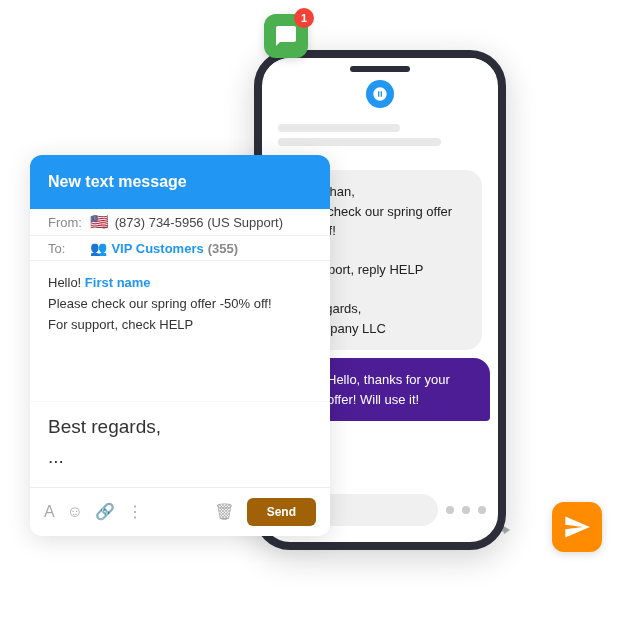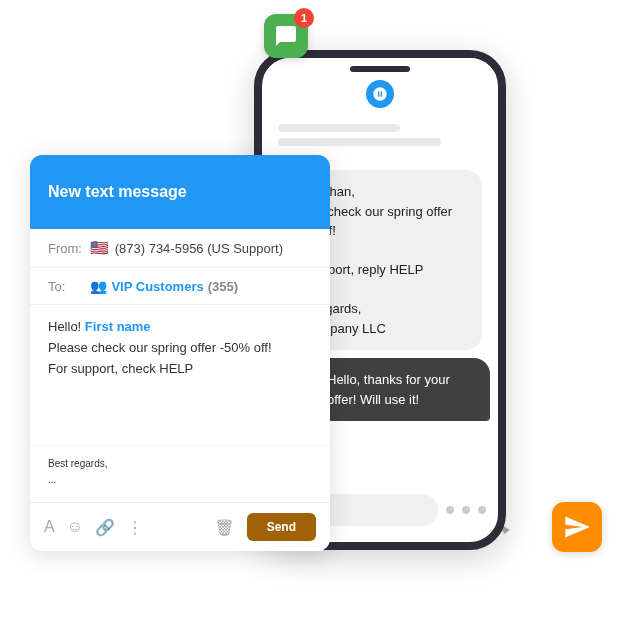--- a/index.html
+++ b/index.html
@@ -19,29 +19,29 @@
       top: 155px;
       width: 300px;
       background: #fff;
       border-radius: 12px;
       box-shadow: 0 4px 24px rgba(0,0,0,0.13);
       overflow: hidden;
       z-index: 10;
     }
     .compose-header {
       background: #2196F3;
-      padding: 28px 18px;
+      padding: 18px 18px;
     }
     .compose-header-title {
       color: #fff;
       font-size: 16px;
       font-weight: 600;
     }
     .compose-field {
-      padding: 10px 18px;
+      padding: 4px 18px;
       border-bottom: 1px solid #f0f0f0;
       font-size: 13px;
       color: #444;
       display: flex;
       align-items: center;
       gap: 6px;
     }
     .compose-field .label {
       color: #888;
       min-width: 36px;
@@ -69,21 +69,21 @@
       color: #333;
       line-height: 1.6;
     }
     .first-name-tag {
       display: inline;
       color: #2196F3;
       font-weight: 700;
     }
     .compose-signature {
       padding: 10px 18px 14px;
-      font-size: 10px;
+      font-size: 19px;
       color: #333;
       border-top: 1px solid #f5f5f5;
       line-height: 1.6;
     }
     .compose-toolbar {
       display: flex;
       align-items: center;
       padding: 10px 14px;
       border-top: 1px solid #eee;
       gap: 12px;
@@ -176,21 +176,21 @@
       background: #f0f0f0;
       border-radius: 16px 16px 16px 4px;
       padding: 12px 14px;
       margin: 10px 8px 8px 8px;
       font-size: 13px;
       line-height: 1.5;
       color: #222;
       max-width: 90%;
     }
     .message-bubble-sent {
-      background: #404040;
+      background: #4c1d95;
       border-radius: 16px 16px 4px 16px;
       padding: 12px 14px;
       margin: 8px 8px 8px auto;
       font-size: 13px;
       line-height: 1.5;
       color: #fff;
       max-width: 75%;
       margin-right: 8px;
     }
     .phone-input-bar {

